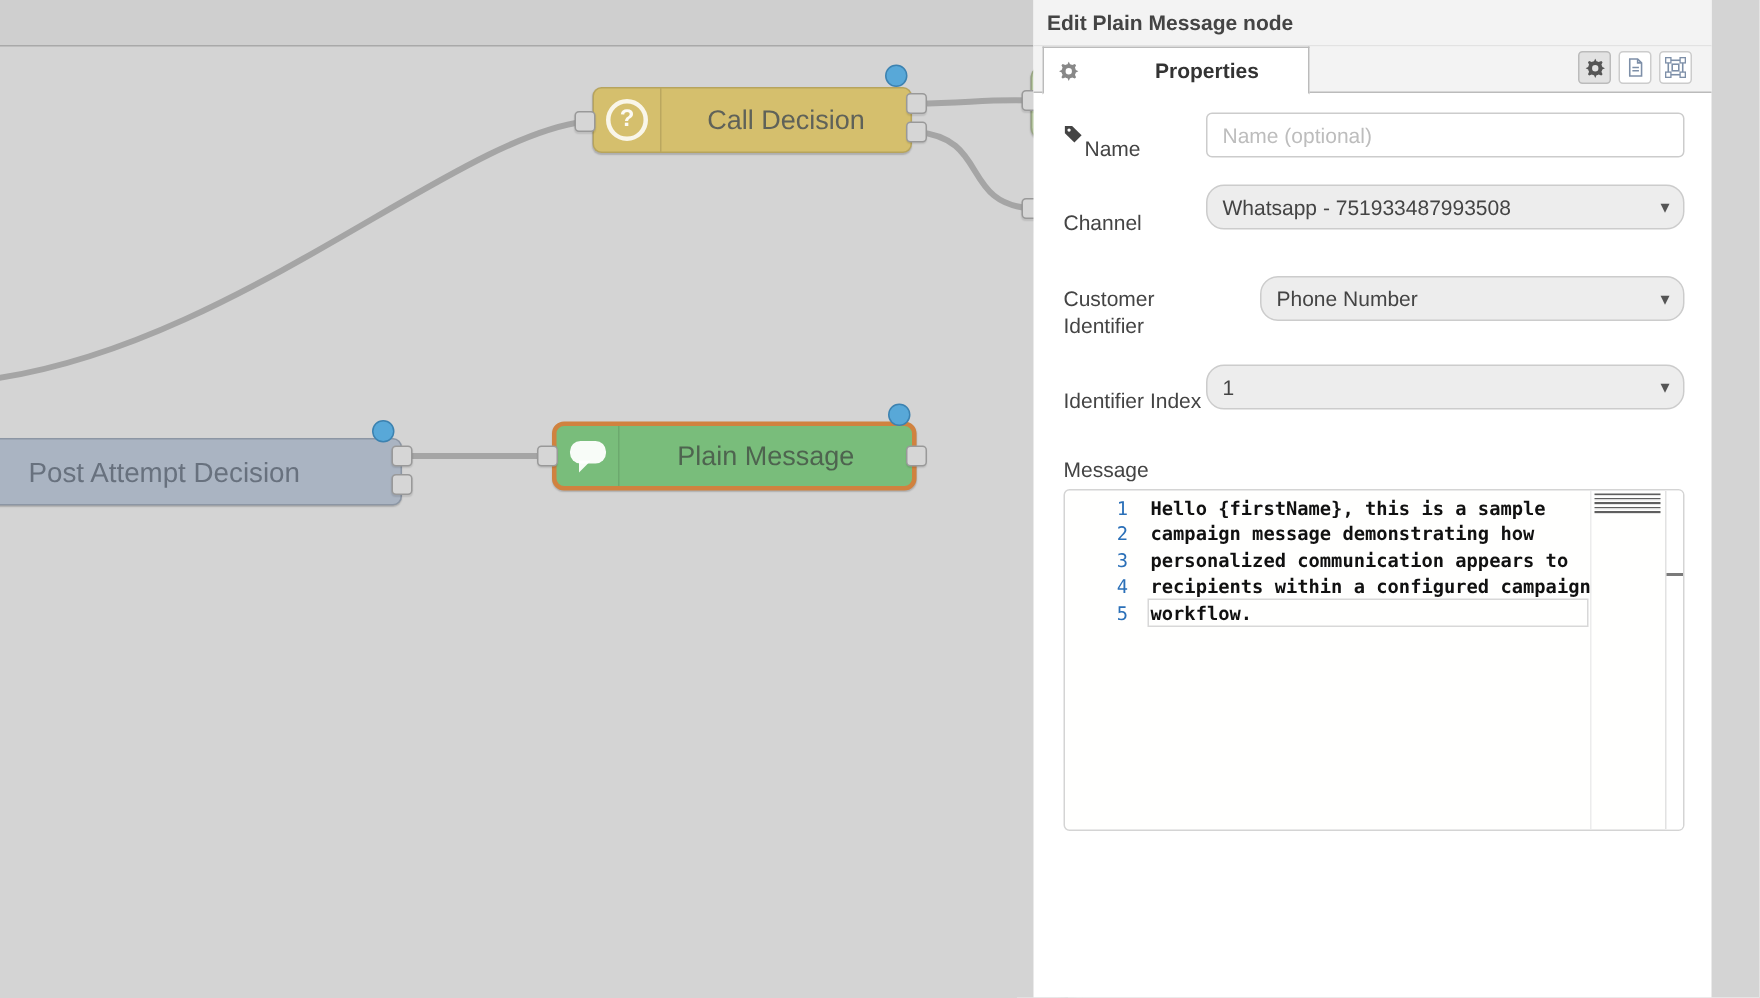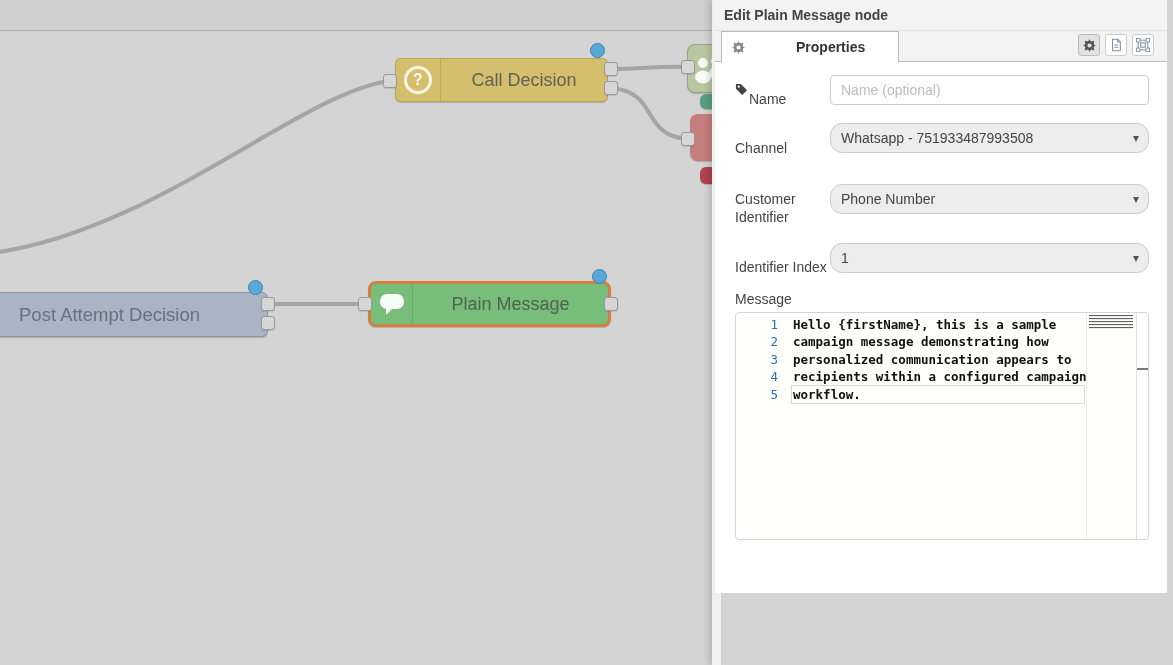--- a/index.html
+++ b/index.html
@@ -35,21 +35,21 @@
   .node-darkred { left:700px; top:167px; width:30px; height:17px; background:#b24350; border-radius:6px; }
 
   .port { position:absolute; width:14px; height:14px; background:#d6d6d6; border:1px solid #999; border-radius:3px; box-shadow:0 1px 1px rgba(0,0,0,0.1); }
   .dot { position:absolute; width:15px; height:15px; border-radius:50%; background:#58a8d8; border:1px solid #3c82b0; }
 
   
   .resizer { position:absolute; left:712px; top:0; width:9px; height:665px; background:#f0f0f0; box-shadow:-3px 0 6px rgba(0,0,0,0.15); }
   .resizer .grip { position:absolute; left:3px; top:417px; width:3px; height:46px; background:#c6c6c6; }
 
   
-  .tray { position:absolute; left:715px; top:0; width:452px; height:593px; background:#fff; color:#444; }
+  .tray { position:absolute; left:689px; top:0; width:452px; height:665px; background:#fff; color:#444; }
   .tray-header { height:31px; line-height:31px; background:#f3f3f3; border-bottom:1px solid #e2e2e2; padding-left:9px; font-weight:bold; color:#444; }
   .tray-toolbar { height:46px; background:#f3f3f3; display:flex; align-items:center; padding:0 11px; }
   .btn { height:30px; padding:0 12px; font-size:14px; font-family:inherit; border-radius:2px; background:#fff; border:1px solid #d9d9d9; cursor:pointer; }
   .btn-delete { color:#aaa; min-width:62px; margin-right:auto; }
   .btn-cancel { color:#777; border-color:#ccc; margin-right:10px; min-width:66px; }
   .btn-done { background:#2058a8; border-color:#2058a8; color:#fff; min-width:60px; font-weight:bold; }
 
   .tray-tabbar { position:relative; height:31px; background:#f3f3f3; border-bottom:1px solid #bbb; }
   .tab { position:absolute; left:6px; top:0; height:32px; width:178px; background:#fff; border:1px solid #bbb; border-bottom:1px solid #fff; display:flex; align-items:center; gap:7px; padding-left:10px; z-index:2; }
   .tab .tab-label { font-weight:bold; color:#333;margin-left:44px; }
@@ -59,21 +59,21 @@
 
   .tray-body { padding:0 18px 0 20px; }
   .form-row { display:flex; align-items:center; margin-top:11px; }
   .form-row:first-child { margin-top:9px; }
   .form-label { width:95px; flex-shrink:0; color:#444; display:flex; align-items:center; line-height:1.25; }
   .form-label .txt { display:inline-block;margin-top:20px; }
   input.text { flex:1; height:30px; border:1px solid #ccc; border-radius:4px; padding:0 10px; font-size:14px; font-family:inherit; color:#555; outline:none; }
   input.text::placeholder { color:#bdbdbd; }
   .select { flex:1; height:30px; background:#ededed; border:1px solid #ccc; border-radius:12px; display:flex; align-items:center; padding:0 10px; color:#444; position:relative; cursor:pointer; }
   .select .caret { position:absolute; right:9px; top:7px; font-size:12px; color:#555; }
-  .msg-label { margin-top:14px; color:#444; }
+  .msg-label { margin-top:28px; color:#444; }
 
   .editor { position:relative; margin-top:5px; height:228px; border:1px solid #d4d4d4; border-radius:4px; background:#fffffe; overflow:hidden; font-family:"DejaVu Sans Mono", monospace; }
   .gutter { position:absolute; left:0; top:3px; width:50px; }
   .gutter .ln { height:17.5px; line-height:17.5px; text-align:right; padding-right:8px; color:#2b70b8; font-size:12.5px; }
   .code { position:absolute; left:57px; top:3px; width:293px; }
   .code .cl { height:17.5px; line-height:17.5px; font-size:12.5px; font-weight:bold; color:#111; white-space:pre; }
   .current-line { position:absolute; left:55px; top:72px; width:294px; height:19px; border:1px solid #d8d8d8; }
   .mini-sep { position:absolute; left:350px; top:0; bottom:0; border-left:1px solid #ececec; }
   .minimap { position:absolute; left:353px; top:2px; width:44px; height:15px;
              background:repeating-linear-gradient(180deg, rgba(55,55,55,0.8) 0px, rgba(55,55,55,0.8) 1px, rgba(130,130,130,0.3) 1px, rgba(255,255,255,0) 2px, rgba(255,255,255,0) 3px); }
@@ -198,21 +198,21 @@
       <div class="form-row">
         <span class="form-label">
             <span class="txt">Channel</span>
           </span>
         <div class="select">
           <span>Whatsapp - 751933487993508</span>
           <span class="caret">▾</span>
         </div>
       </div>
 
-      <div class="form-row" style="margin-top:14px;">
+      <div class="form-row" style="margin-top:14px;gap:36px;">
         <span class="form-label">
             <span class="txt">Customer Identifier</span>
           </span>
         <div class="select">
           <span>Phone Number</span>
           <span class="caret">▾</span>
         </div>
       </div>
 
       <div class="form-row" style="margin-top:13px;">

